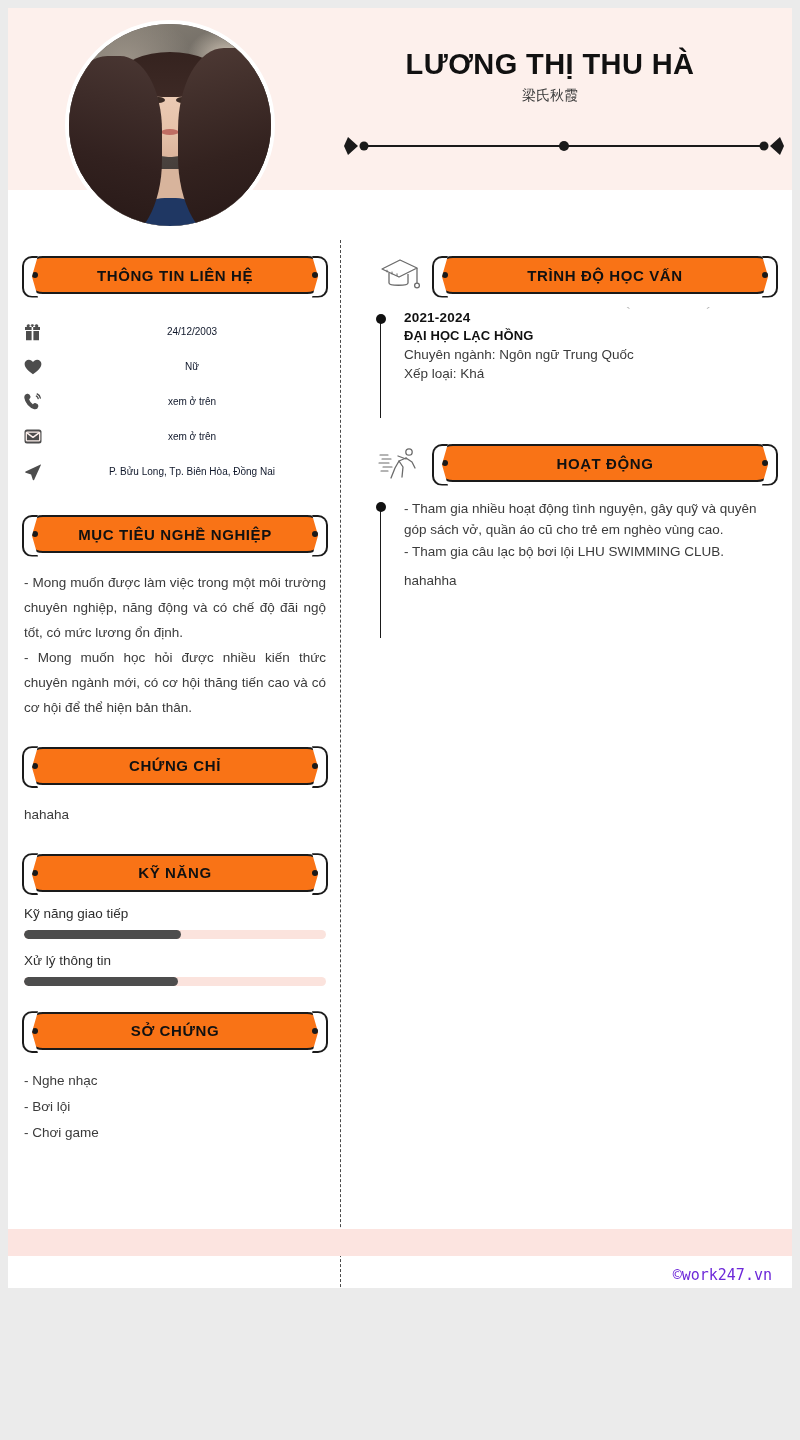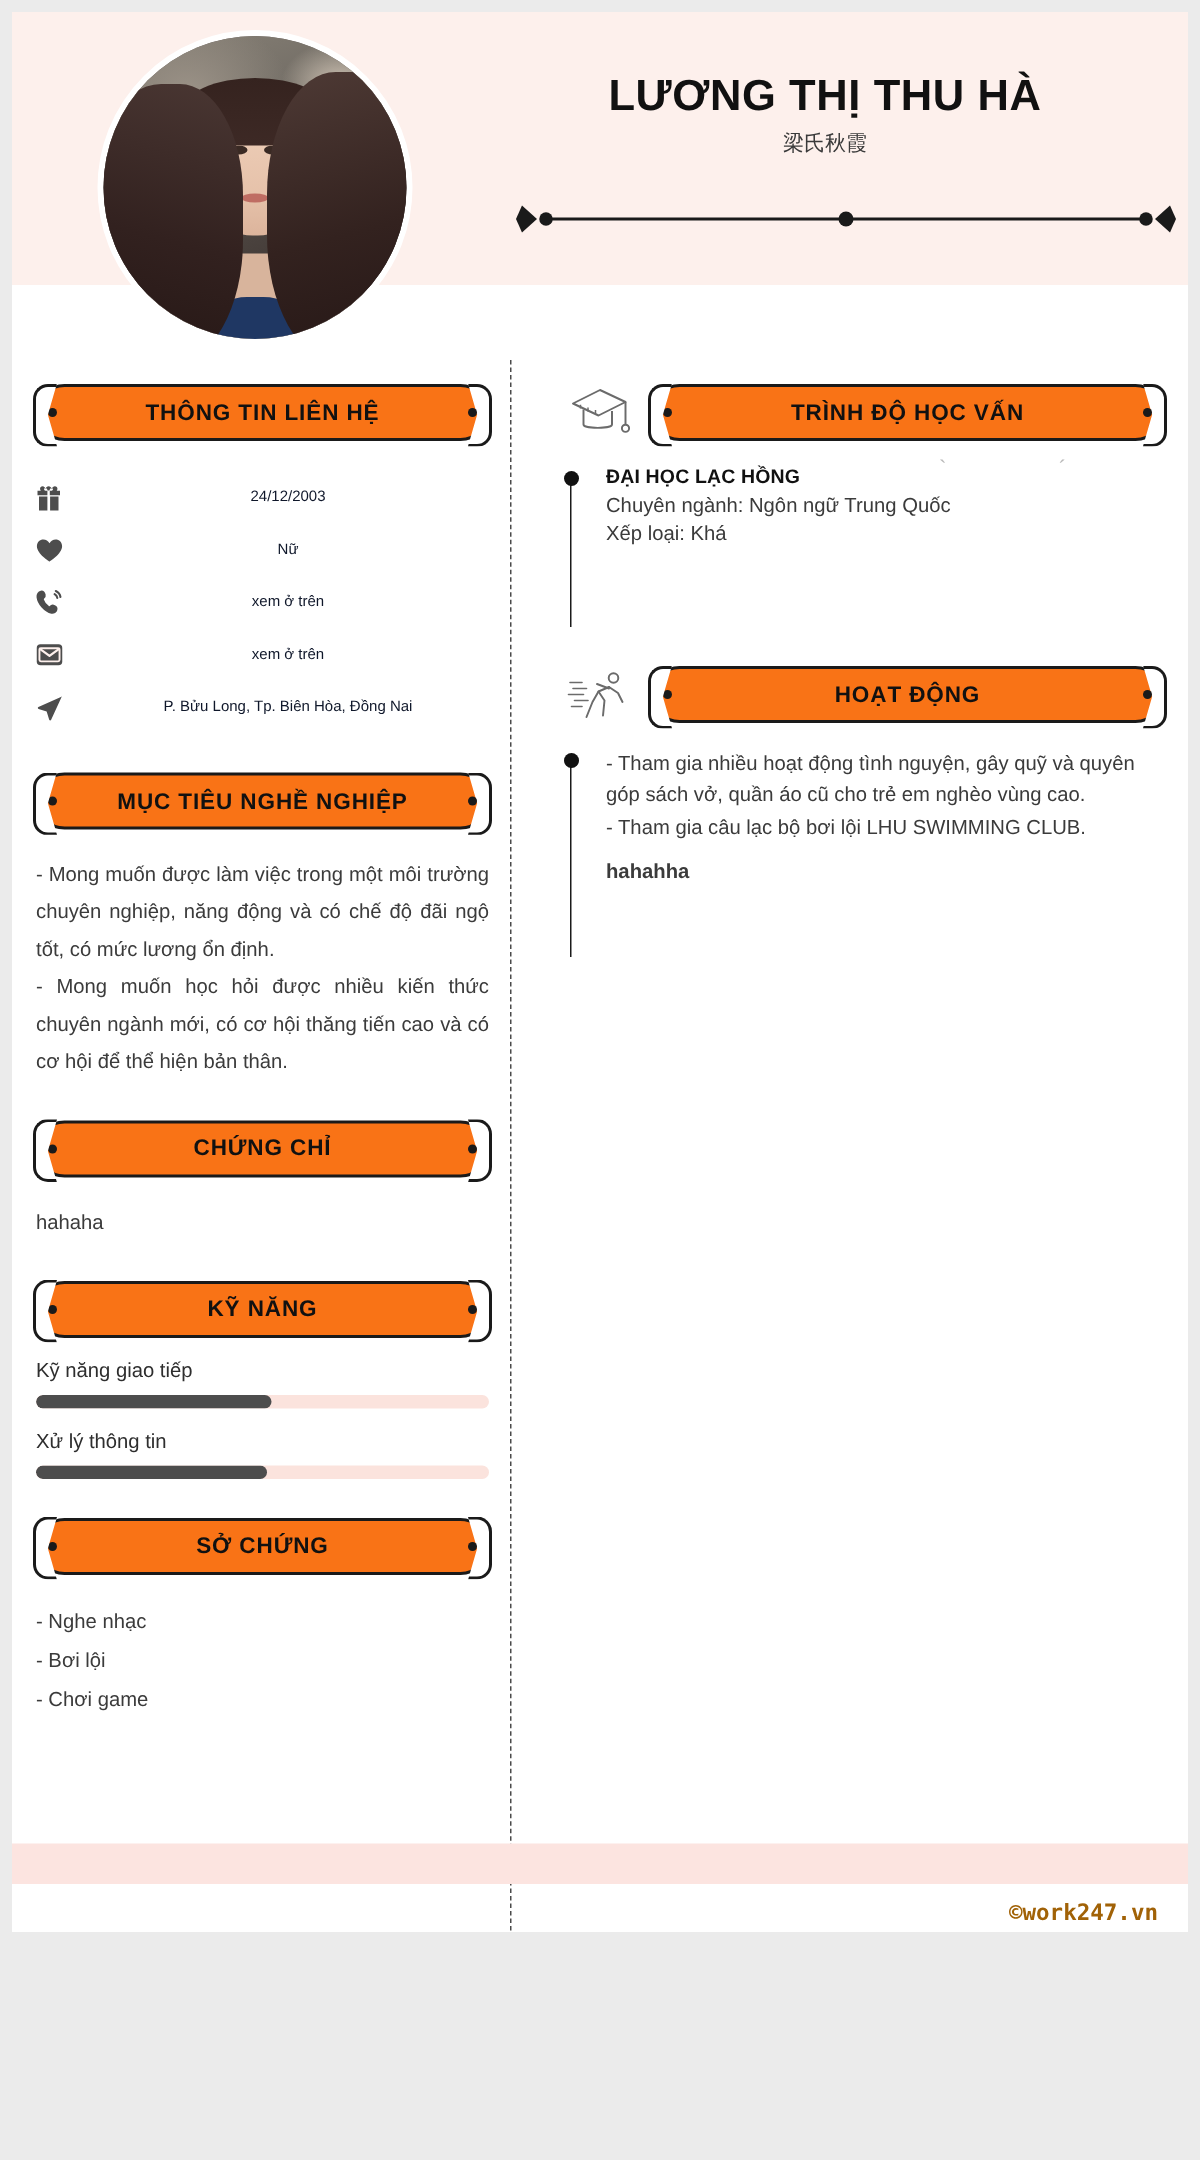--- a/index.html
+++ b/index.html
@@ -280,21 +280,21 @@
     color: #3b3b3b;
     margin-top: 4px;
   }
   .tl-tall { min-height: 108px; }
   .tl-act { min-height: 140px; }
   .act-p {
     font-size: 13.5px;
     line-height: 1.58;
     color: #3b3b3b;
   }
-  .act-last { margin-top: 8px; font-weight: bold; }
+  .act-last { margin-top: 8px; }
 
   .head-with-icon {
     position: relative;
     padding-left: 58px;
   }
   .head-with-icon .sideicon {
     position: absolute;
     left: 0; top: 50%;
     transform: translateY(-50%);
     width: 46px; height: 44px;
@@ -311,22 +311,21 @@
     position: absolute;
     left: 0; bottom: 32px;
     width: 784px; height: 27px;
     background: #fce4e0;
   }
   .watermark {
     position: absolute;
     right: 20px; bottom: 4px;
     font-family: "DejaVu Sans Mono", monospace;
     font-size: 15px;
-    color: #a16207;
-    font-weight: bold;
+    color: #6d28d9;
   }
 </style>
 </head>
 <body>
 
 <div class="page">
 
   <div class="header-band"></div>
 
   <div class="photo">
@@ -498,20 +497,21 @@
           <span class="notch l"></span>
           <span class="notch r"></span>
           <span class="txt">TRÌNH ĐỘ HỌC VẤN</span>
         </div>
       </div>
 
       <div class="tl tl-tall">
         <span class="dot"></span>
         <span class="ghost" style="left:250px; top:-6px">`</span>
         <span class="ghost" style="left:330px; top:-6px">´</span>
+        <div class="tl-years">2021-2024</div>
         <div class="tl-school">ĐẠI HỌC LẠC HỒNG</div>
         <div class="tl-line">Chuyên ngành: Ngôn ngữ Trung Quốc</div>
         <div class="tl-line">Xếp loại: Khá</div>
       </div>
     </div>
 
     <div class="sec" style="margin-top:4px">
       <div class="head-with-icon">
         <span class="sideicon">
           <svg viewBox="0 0 46 44" fill="none" stroke="#6b6b6b" stroke-width="1.3" stroke-linecap="round" stroke-linejoin="round">

